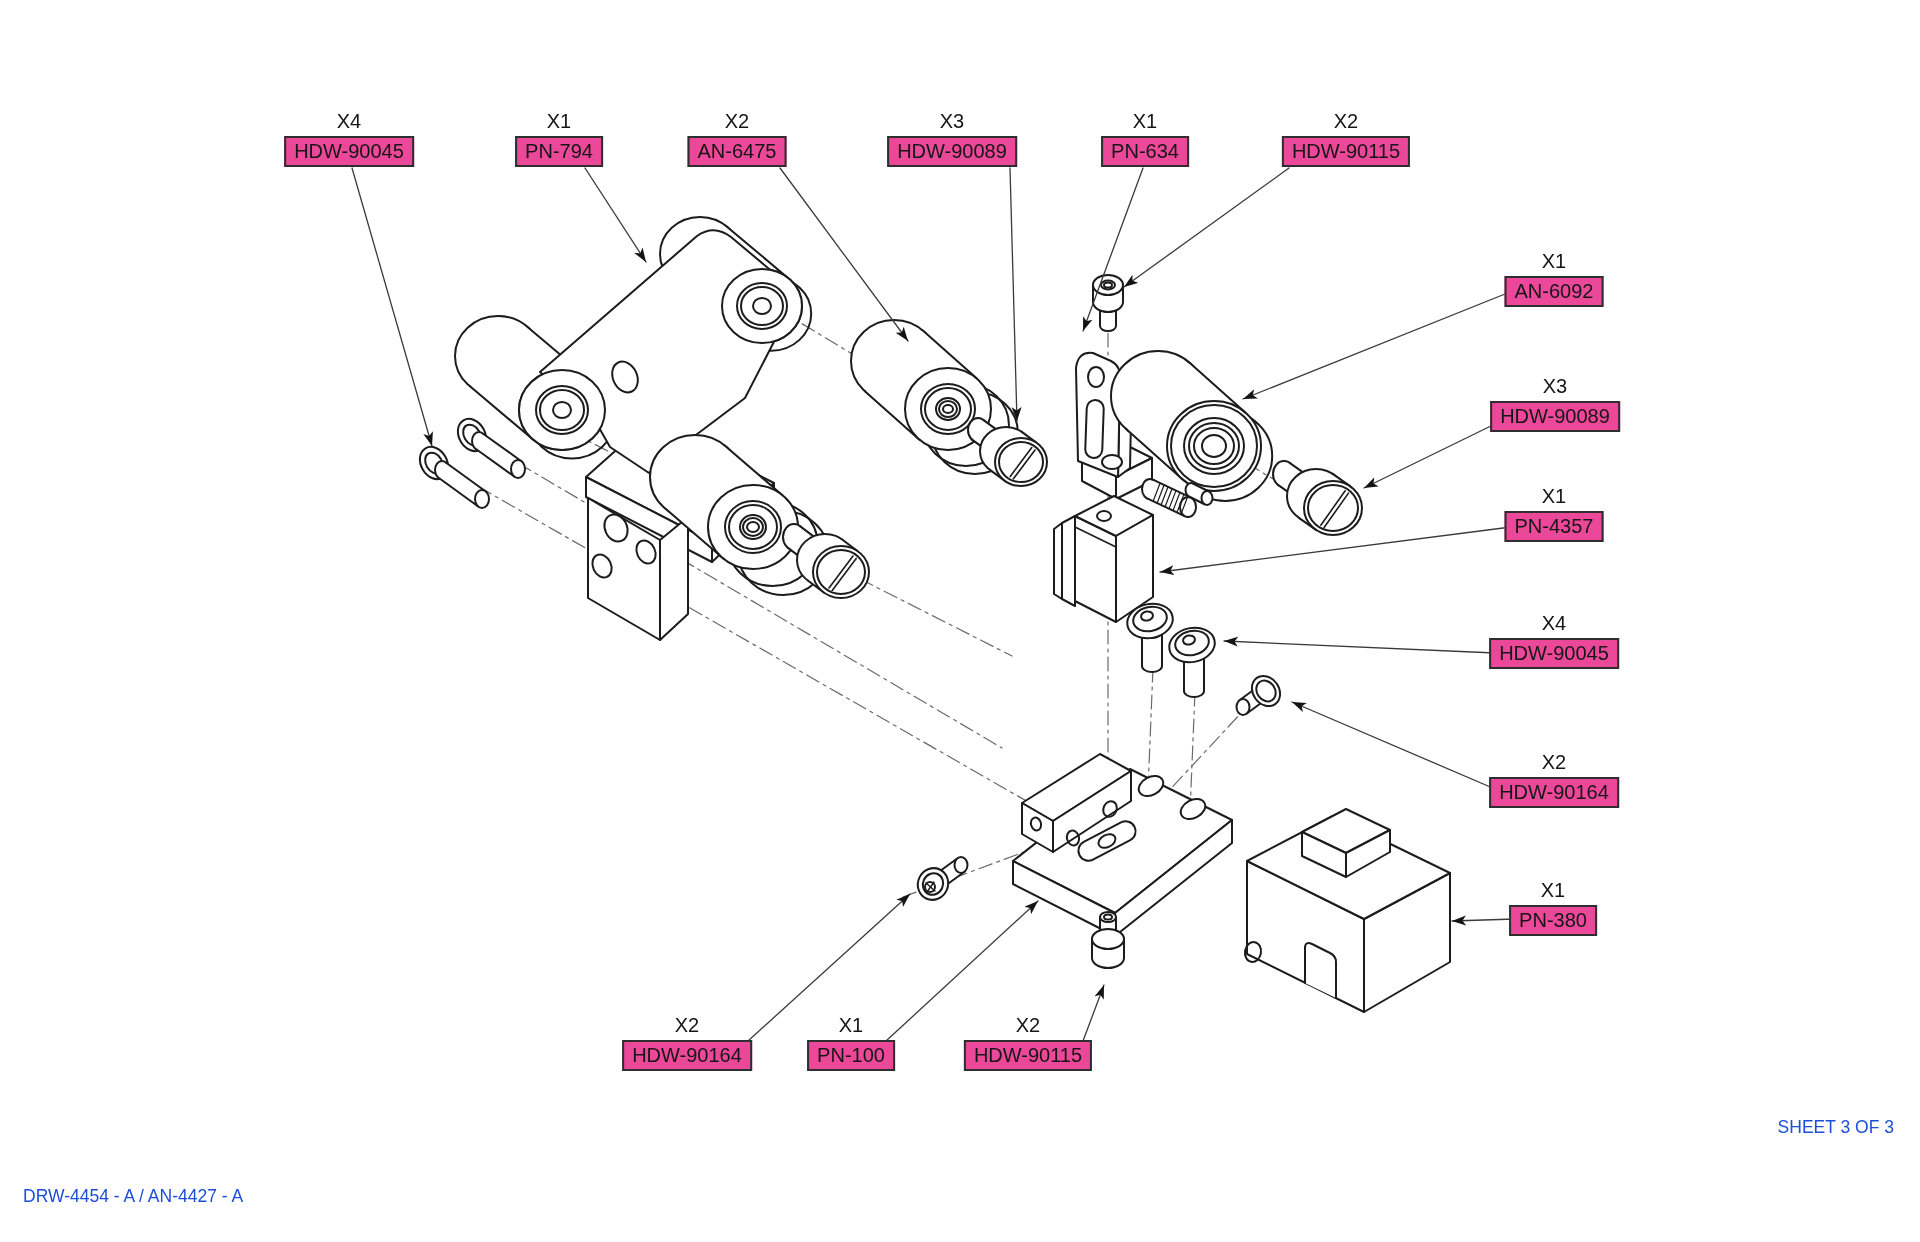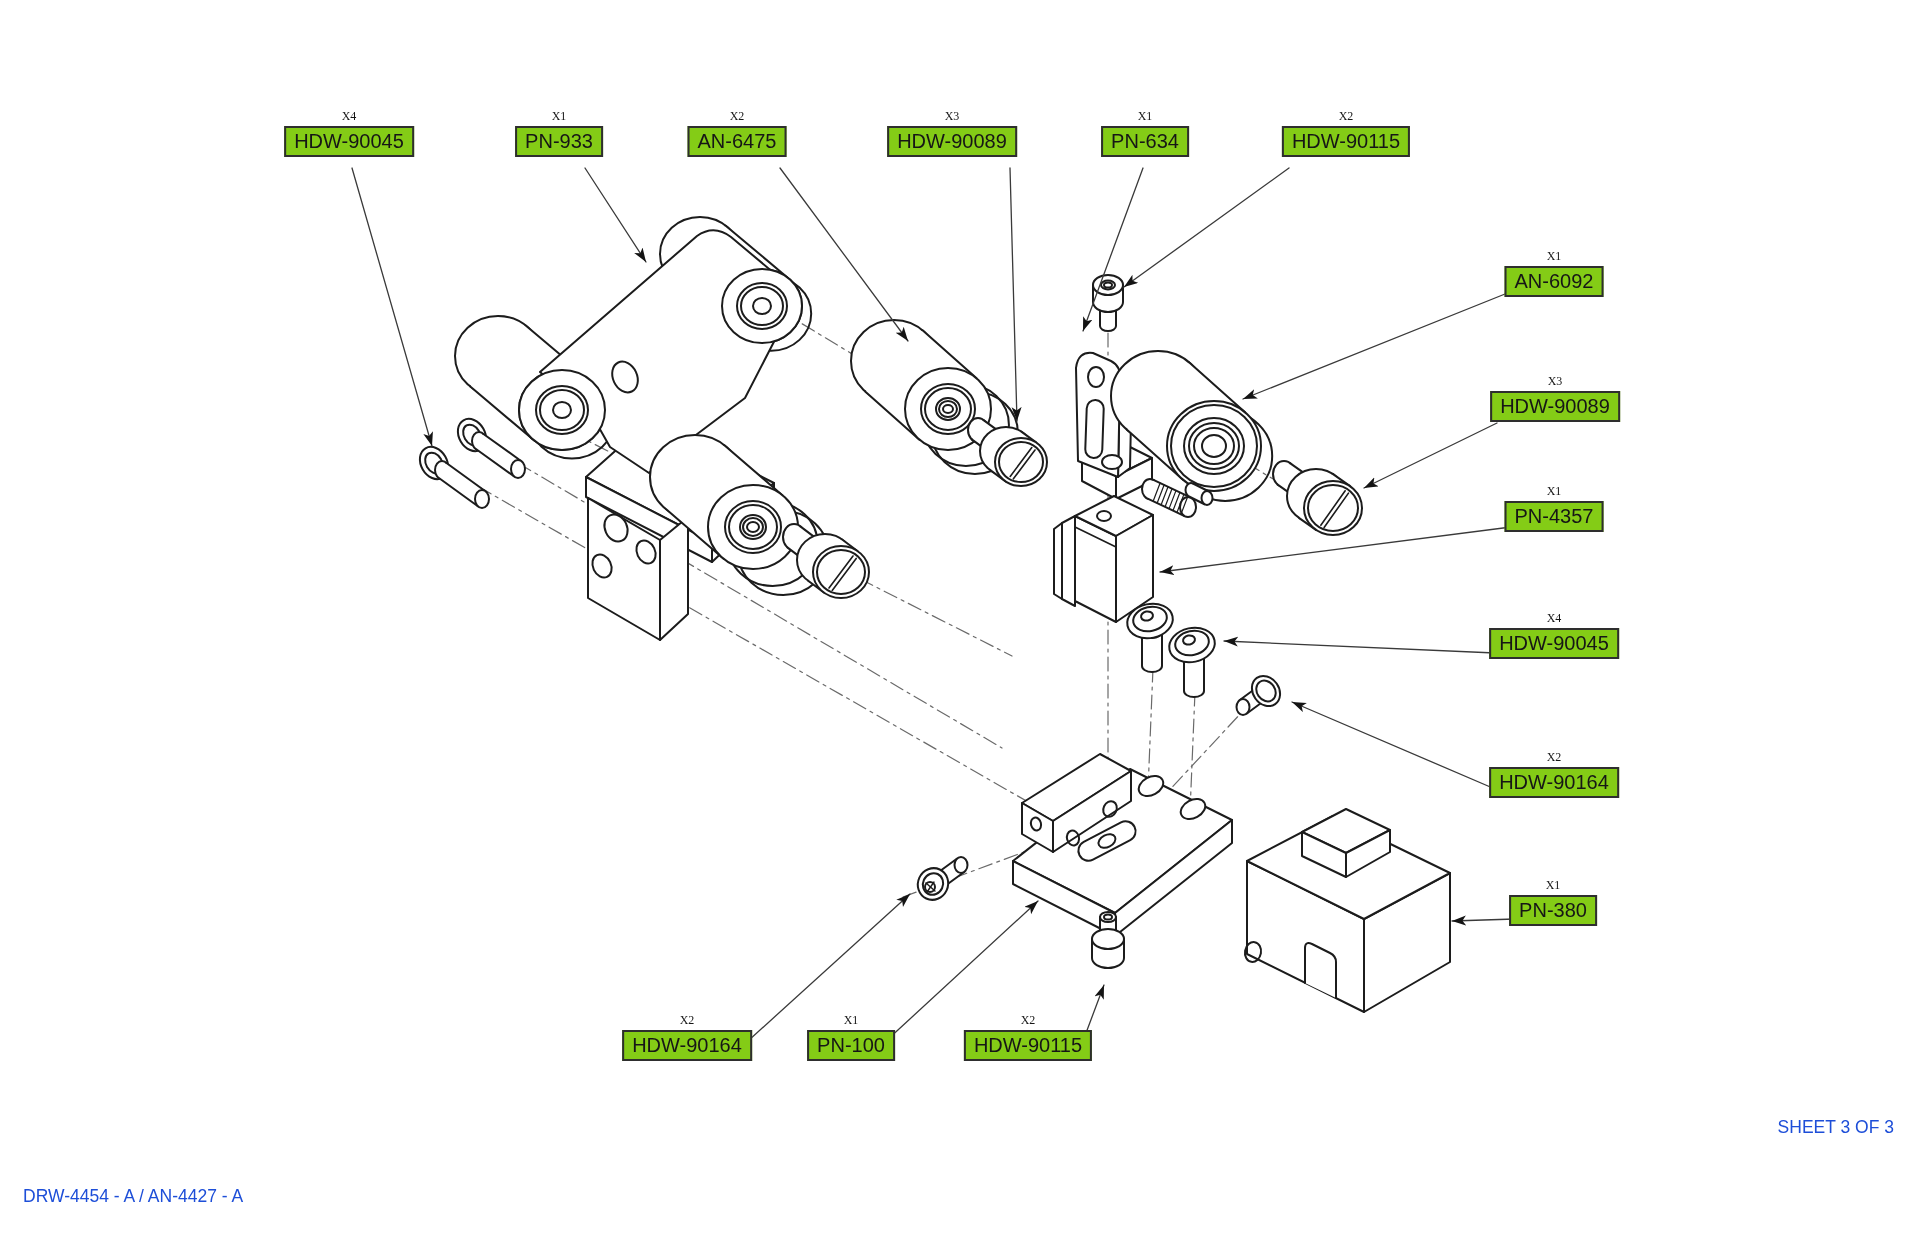--- a/index.html
+++ b/index.html
@@ -1,20 +1,20 @@
 <!DOCTYPE html>
 <html><head>
 <meta charset="utf-8">
 <style>
   html,body{margin:0;padding:0;background:#fff;font-family:"Liberation Sans",sans-serif;}
   #stage{position:relative;width:1920px;height:1242px;background:#fff;overflow:hidden;}
   #dwg{position:absolute;left:0;top:0;}
   .callout{position:absolute;transform:translateX(-50%);display:flex;flex-direction:column;align-items:center;color:#161616;}
-  .callout .qty{font-size:12px;line-height:1.2;margin-bottom:3px;font-family:Liberation Serif, serif;}
-  .callout .pbox{font-size:20px;line-height:1.25;padding:1px 8px;border:2px solid #2e2e2e;background:#84cc16;white-space:nowrap;}
+  .callout .qty{font-size:20px;line-height:1.2;margin-bottom:3px;}
+  .callout .pbox{font-size:20px;line-height:1.25;padding:1px 8px;border:2px solid #2e2e2e;background:#ec4899;white-space:nowrap;}
   .footer{position:absolute;font-size:17.5px;color:#1d4ed8;}
   #footer-left{left:23px;top:1186px;}
   #footer-right{right:26px;top:1117px;}
 </style>
 </head>
 <body>
 
 <div id="stage">
 
   <svg id="dwg" width="1920" height="1242" viewBox="0 0 1920 1242">
@@ -304,21 +304,21 @@
         <line x1="1083" y1="1041" x2="1104" y2="985" stroke="#3a3a3a" stroke-width="1.3" stroke-linecap="round" marker-end="url(#arr)"></line>
       </g>
     </svg>
 
   <div class="callout" style="left:349px;top:109px">
     <div class="qty">X4</div>
     <div class="pbox">HDW-90045</div>
   </div>
   <div class="callout" style="left:559px;top:109px">
     <div class="qty">X1</div>
-    <div class="pbox">PN-933</div>
+    <div class="pbox">PN-794</div>
   </div>
   <div class="callout" style="left:737px;top:109px">
     <div class="qty">X2</div>
     <div class="pbox">AN-6475</div>
   </div>
   <div class="callout" style="left:952px;top:109px">
     <div class="qty">X3</div>
     <div class="pbox">HDW-90089</div>
   </div>
   <div class="callout" style="left:1145px;top:109px">

